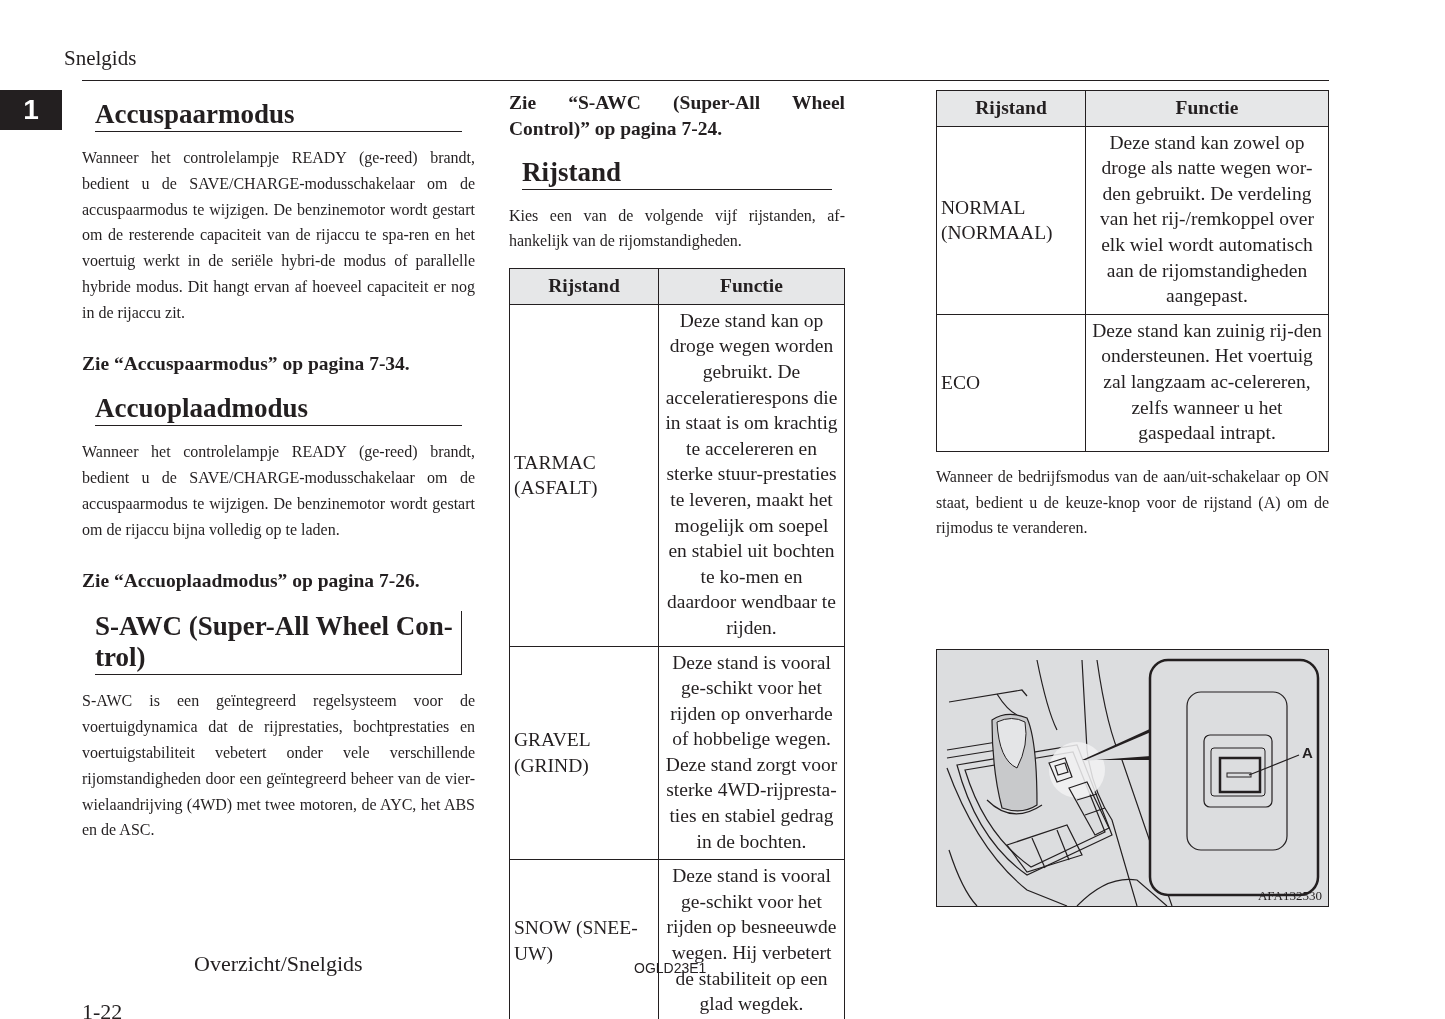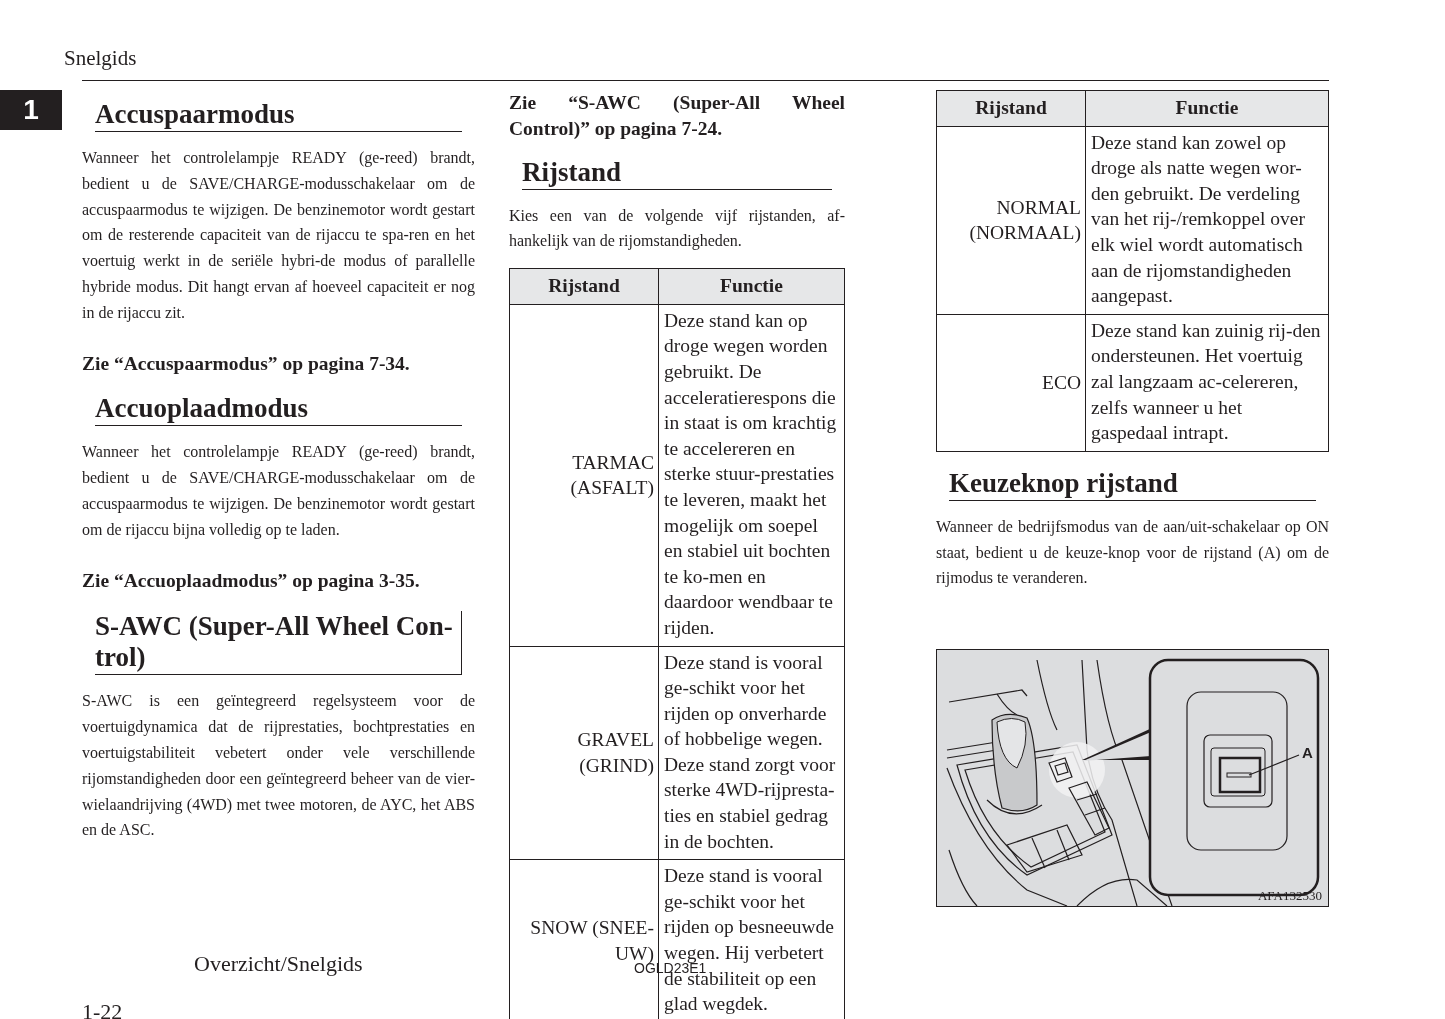--- a/index.html
+++ b/index.html
@@ -14,42 +14,42 @@
   .col-left { left: 82px; width: 393px; }
   .col-mid { left: 509px; width: 336px; }
   .col-right { left: 936px; width: 393px; }
   h2 { font-size: 27px; font-weight: bold; margin: 13px; padding: 0 0 1px 0; border-bottom: 1.5px solid #231f20; line-height: 31px; }
   .para { font-size: 16px; line-height: 25.8px; text-align: justify; margin: 0; }
   .ref { font-size: 19.5px; line-height: 25.8px; font-weight: bold; margin: 0; text-align: justify; }
   .boxed-head { border-right: 1.5px solid #231f20; padding-right: 2px; }
   table.modes { border-collapse: collapse; width: 100%; font-size: 19.5px; line-height: 25.6px; }
   table.modes th { background: #e6e7e8; font-weight: bold; border: 1.5px solid #231f20; padding: 4px 4px 5px 4px; text-align: center; }
   table.modes td { border: 1.5px solid #231f20; vertical-align: middle; }
-  table.modes td.mode { text-align: right; padding: 0 4px; }
-  table.modes td.func { padding: 3px 5px 5px 5px; vertical-align: top; text-align: left; }
+  table.modes td.mode { text-align: left; padding: 0 4px; }
+  table.modes td.func { padding: 3px 5px 5px 5px; vertical-align: top; text-align: center; }
   .figure { position: absolute; left: 936px; top: 649px; width: 391px; height: 256px; border: 1.5px solid #231f20; background: #dcdddf; overflow: hidden; }
   .fig-caption { position: absolute; right: 6px; bottom: 2px; font-size: 13px; }
   .footer-page { position: absolute; left: 82px; top: 951px; font-size: 22px; margin-top: 48px; }
   .footer-section { position: absolute; left: 194px; top: 951px; font-size: 22px; }
   .footer-code { position: absolute; left: 634px; top: 960px; font-size: 14px; font-family: "Liberation Sans", "DejaVu Sans", sans-serif; }
 </style>
 </head>
 <body>
 
 <div class="running-head">Snelgids</div>
 <div class="top-rule"></div>
 <div class="chapter-tab">1</div>
 
 <div class="col col-left">
   <h2>Accuspaarmodus</h2>
   <p class="para" style="margin-top:12px">Wanneer het controlelampje READY (ge-reed) brandt, bedient u de SAVE/CHARGE-modusschakelaar om de accuspaarmodus te wijzigen. De benzinemotor wordt gestart om de resterende capaciteit van de rijaccu te spa-ren en het voertuig werkt in de seriële hybri-de modus of parallelle hybride modus. Dit hangt ervan af hoeveel capaciteit er nog in de rijaccu zit.</p>
   <p class="ref" style="margin-top:25px">Zie “Accuspaarmodus” op pagina 7-34.</p>
   <h2 style="margin-top:17px">Accuoplaadmodus</h2>
   <p class="para" style="margin-top:12px">Wanneer het controlelampje READY (ge-reed) brandt, bedient u de SAVE/CHARGE-modusschakelaar om de accuspaarmodus te wijzigen. De benzinemotor wordt gestart om de rijaccu bijna volledig op te laden.</p>
-  <p class="ref" style="margin-top:25px">Zie “Accuoplaadmodus” op pagina 3-35.</p>
+  <p class="ref" style="margin-top:25px">Zie “Accuoplaadmodus” op pagina 7-26.</p>
   <h2 class="boxed-head" style="margin-top:18px">S-AWC (Super-All Wheel Con-trol)</h2>
   <p class="para" style="margin-top:3px">S-AWC is een geïntegreerd regelsysteem voor de voertuigdynamica dat de rijprestaties, bochtprestaties en voertuigstabiliteit vebetert onder vele verschillende rijomstandigheden door een geïntegreerd beheer van de vier-wielaandrijving (4WD) met twee motoren, de AYC, het ABS en de ASC.</p>
 </div>
 
 <div class="col col-mid">
   <p class="ref" style="margin-top:4px">Zie “S-AWC (Super-All Wheel Control)” op pagina 7-24.</p>
   <h2 style="margin-top:15px">Rijstand</h2>
   <p class="para" style="margin-top:8px">Kies een van de volgende vijf rijstanden, af-hankelijk van de rijomstandigheden.</p>
   <table class="modes" style="margin-top:14px">
     <thead>
@@ -87,21 +87,20 @@
       <tr>
         <td class="mode">NORMAL (NORMAAL)</td>
         <td class="func">Deze stand kan zowel op droge als natte wegen wor-den gebruikt. De verdeling van het rij-/remkoppel over elk wiel wordt automatisch aan de rijomstandigheden aangepast.</td>
       </tr>
       <tr>
         <td class="mode">ECO</td>
         <td class="func">Deze stand kan zuinig rij-den ondersteunen. Het voertuig zal langzaam ac-celereren, zelfs wanneer u het gaspedaal intrapt.</td>
       </tr>
     </tbody>
   </table>
-  <h2 style="margin-top:16px">Keuzeknop rijstand</h2>
   <p class="para" style="margin-top:12px">Wanneer de bedrijfsmodus van de aan/uit-schakelaar op ON staat, bedient u de keuze-knop voor de rijstand (A) om de rijmodus te veranderen.</p>
 </div>
 
 <div class="figure">
   <svg width="391" height="256" viewBox="0 0 391 256">
     <rect x="0" y="0" width="391" height="256" fill="#dcdddf"></rect>
     <g fill="none" stroke="#231f20" stroke-width="1.2">
       <path d="M12 52 L85 40 L90 46"></path>
       <path d="M60 44 Q70 60 80 65"></path>
       <path d="M100 10 Q110 60 120 80"></path>

